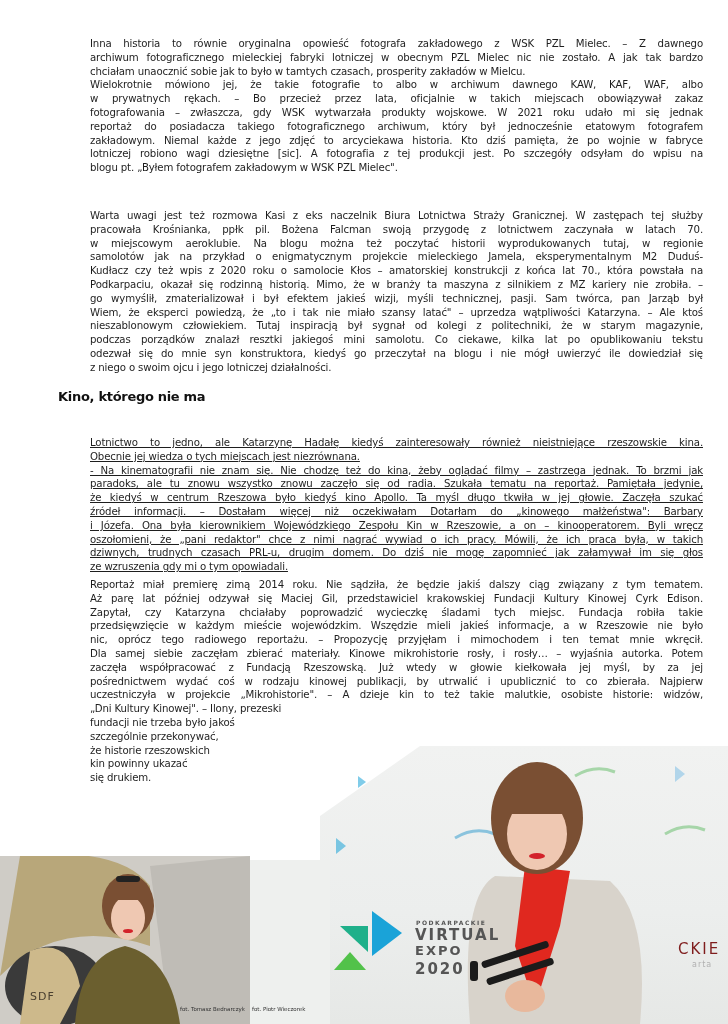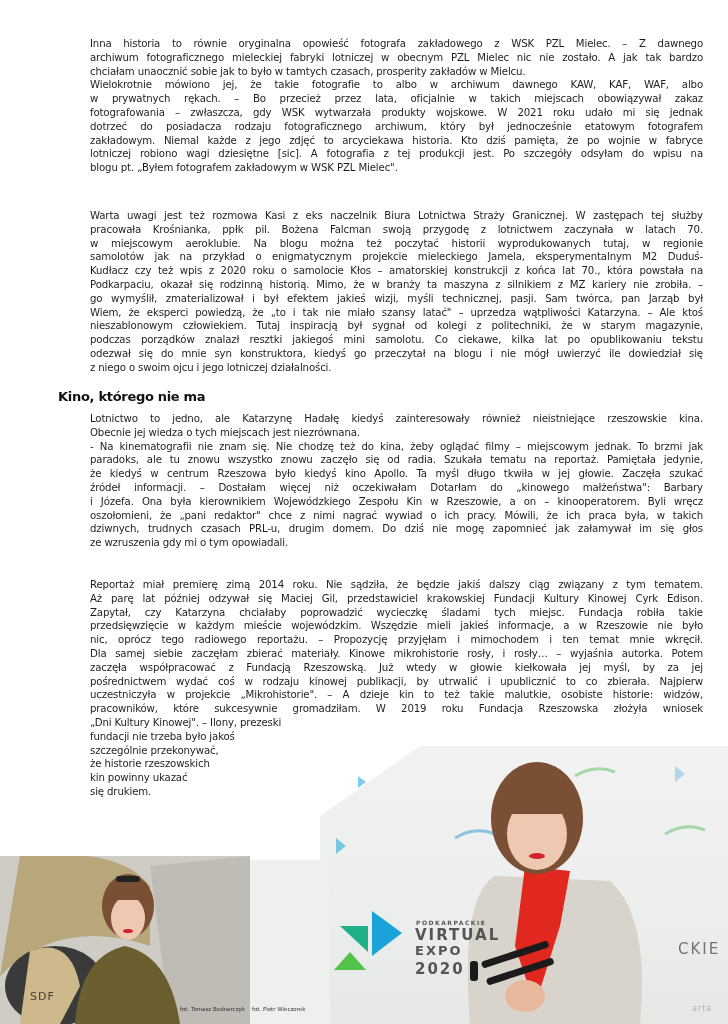--- a/index.html
+++ b/index.html
@@ -27,21 +27,21 @@
 </head>
 <body>
 
 <div class="text" style="top:37px;" id="p1">
     <span class="line">Inna historia to równie oryginalna opowieść fotografa zakładowego z WSK PZL Mielec. – Z dawnego</span>
     <span class="line">archiwum fotograficznego mieleckiej fabryki lotniczej w obecnym PZL Mielec nic nie zostało. A jak tak bardzo</span>
     <span class="line last">chciałam unaocznić sobie jak to było w tamtych czasach, prosperity zakładów w Mielcu.</span>
     <span class="line">  Wielokrotnie mówiono jej, że takie fotografie to albo w archiwum dawnego KAW, KAF, WAF, albo</span>
     <span class="line">  w prywatnych rękach. – Bo przecież przez lata, oficjalnie w takich miejscach obowiązywał zakaz</span>
     <span class="line">fotografowania – zwłaszcza, gdy WSK wytwarzała produkty wojskowe. W 2021 roku udało mi się jednak</span>
-    <span class="line">dotrzeć do posiadacza rodzaju fotograficznego archiwum, który był jednocześnie etatowym fotografem</span>
+    <span class="line">reportaż do posiadacza takiego fotograficznego archiwum, który był jednocześnie etatowym fotografem</span>
     <span class="line">zakładowym. Niemal każde z jego zdjęć to arcyciekawa historia. Kto dziś pamięta, że po wojnie w fabryce</span>
     <span class="line">lotniczej robiono wagi dziesiętne [sic]. A fotografia z tej produkcji jest. Po szczegóły odsyłam do wpisu na</span>
     <span class="line last">blogu pt. „Byłem fotografem zakładowym w WSK PZL Mielec".</span>
   </div>
 
 <div class="text" style="top:209px;" id="p2">
     <span class="line">Warta uwagi jest też rozmowa Kasi z eks naczelnik Biura Lotnictwa Straży Granicznej. W zastępach tej służby</span>
     <span class="line">pracowała Krośnianka, ppłk pil. Bożena Falcman  swoją przygodę z lotnictwem zaczynała w latach 70.</span>
     <span class="line">w miejscowym aeroklubie. Na blogu można też poczytać historii wyprodukowanych tutaj, w regionie</span>
     <span class="line">samolotów jak na przykład o enigmatycznym projekcie mieleckiego Jamela, eksperymentalnym M2 Duduś-</span>
@@ -50,44 +50,43 @@
     <span class="line">go wymyślił, zmaterializował i był efektem jakieś wizji, myśli technicznej, pasji. Sam twórca, pan Jarząb był</span>
     <span class="line">Wiem, że eksperci powiedzą, że „to i tak nie miało szansy latać" – uprzedza wątpliwości Katarzyna. – Ale ktoś</span>
     <span class="line">nieszablonowym człowiekiem. Tutaj inspiracją był sygnał od kolegi z politechniki, że w starym magazynie,</span>
     <span class="line">podczas porządków znalazł resztki jakiegoś mini samolotu. Co ciekawe, kilka lat po opublikowaniu tekstu</span>
     <span class="line">odezwał się do mnie syn konstruktora, kiedyś go przeczytał na blogu i nie mógł uwierzyć ile dowiedział się</span>
     <span class="line last"> z niego o swoim ojcu i jego lotniczej działalności.</span>
   </div>
 
 <div class="heading">Kino, którego nie ma</div>
 
-<div class="text" style="top:412px;" id="p3">
+<div class="text" style="top:436px;text-decoration:underline;" id="p3">
     <span class="line">Lotnictwo to jedno, ale Katarzynę Hadałę kiedyś zainteresowały również nieistniejące rzeszowskie kina.</span>
     <span class="line last">Obecnie jej wiedza o tych miejscach jest niezrównana.</span>
-    <span class="line">- Na kinematografii nie znam się. Nie chodzę też do kina, żeby oglądać filmy – miejscowym jednak. To brzmi jak</span>
+    <span class="line">- Na kinematografii nie znam się. Nie chodzę też do kina, żeby oglądać filmy – zastrzega jednak. To brzmi jak</span>
     <span class="line">paradoks, ale tu znowu wszystko znowu zaczęło się od radia. Szukała tematu na reportaż. Pamiętała jedynie,</span>
     <span class="line">że kiedyś w centrum Rzeszowa było kiedyś kino Apollo. Ta myśl długo tkwiła w jej głowie. Zaczęła szukać</span>
     <span class="line">źródeł informacji.  – Dostałam więcej niż oczekiwałam Dotarłam do „kinowego małżeństwa": Barbary</span>
     <span class="line">i Józefa. Ona była kierownikiem Wojewódzkiego Zespołu Kin w Rzeszowie, a on – kinooperatorem. Byli wręcz</span>
     <span class="line">oszołomieni, że „pani redaktor" chce z nimi nagrać wywiad o ich pracy. Mówili, że ich praca była, w takich</span>
     <span class="line">dziwnych, trudnych czasach PRL-u, drugim domem. Do dziś nie mogę zapomnieć jak załamywał im się głos</span>
     <span class="line last">ze wzruszenia gdy mi o tym opowiadali.</span>
   </div>
 
 <div class="text" style="top:578px;" id="p4">
     <span class="line">Reportaż miał premierę zimą 2014 roku. Nie sądziła, że będzie jakiś dalszy ciąg związany z tym tematem.</span>
     <span class="line">Aż parę lat później odzywał się Maciej Gil, przedstawiciel krakowskiej Fundacji Kultury Kinowej Cyrk Edison.</span>
     <span class="line">Zapytał, czy Katarzyna chciałaby poprowadzić wycieczkę śladami tych miejsc. Fundacja robiła takie</span>
     <span class="line">przedsięwzięcie w każdym mieście wojewódzkim. Wszędzie mieli jakieś informacje, a w Rzeszowie nie było</span>
     <span class="line">nic, oprócz tego radiowego reportażu. –  Propozycję przyjęłam i mimochodem i ten temat mnie wkręcił.</span>
     <span class="line">Dla samej siebie zaczęłam zbierać materiały. Kinowe mikrohistorie rosły, i rosły…  – wyjaśnia autorka. Potem</span>
     <span class="line">zaczęła współpracować z Fundacją Rzeszowską. Już wtedy w głowie kiełkowała jej myśl, by za jej</span>
     <span class="line">pośrednictwem wydać coś w rodzaju kinowej publikacji, by utrwalić i upublicznić to co zbierała.  Najpierw</span>
     <span class="line">uczestniczyła w projekcie „Mikrohistorie".  – A dzieje kin to też takie malutkie, osobiste historie: widzów,</span>
-    <span class="line">pracowników, które sukcesywnie gromadziłam.  W 2019 roku Fundacja Rzeszowska złożyła wniosek</span>
     <span class="line last">„Dni Kultury Kinowej". – Ilony, prezeski</span>
     <span class="line last">fundacji nie trzeba było jakoś</span>
     <span class="line last">szczególnie przekonywać,</span>
     <span class="line last">że historie rzeszowskich</span>
     <span class="line last">kin powinny ukazać</span>
     <span class="line last">się drukiem.</span>
   </div>
 
 <div class="photo-right">
   <div class="bg"></div>
@@ -117,22 +116,22 @@
       <rect x="160" y="205" width="70" height="7" rx="3" transform="rotate(-18 195 208)"></rect>
       <rect x="165" y="222" width="70" height="7" rx="3" transform="rotate(-18 200 225)"></rect>
       <rect x="150" y="215" width="8" height="20" rx="3"></rect>
     </g>
     <ellipse cx="205" cy="250" rx="20" ry="16" fill="#e8b89c"></ellipse>
   </svg>
   <div class="expo-text" style="left:96px; top:173px; font-size:6px; letter-spacing:1.5px;">PODKARPACKIE</div>
   <div class="expo-text" style="left:95px; top:180px; font-size:15px;">VIRTUAL</div>
   <div class="expo-text" style="left:95px; top:197px; font-size:13px;">EXPO</div>
   <div class="expo-text" style="left:95px; top:214px; font-size:15px;">2020</div>
-  <div class="expo-text" style="left:358px; top:194px; font-size:15px; color:#737373; font-weight:normal;">CKIE</div>
-  <div class="expo-text" style="left:372px; top:214px; font-size:8px; color:#b0b0b0; font-weight:normal; letter-spacing:1px;margin-top:44px;">arta</div>
+  <div class="expo-text" style="left:358px; top:194px; font-size:15px; color:#7f1d1d; font-weight:normal;">CKIE</div>
+  <div class="expo-text" style="left:372px; top:214px; font-size:8px; color:#b0b0b0; font-weight:normal; letter-spacing:1px;">arta</div>
 </div>
 
 <div class="photo-mid"></div>
 
 <div class="photo-left">
   <svg width="250" height="168" viewBox="0 0 250 168">
     <rect x="0" y="0" width="250" height="168" fill="#cfccc6"></rect>
     <path d="M20 0 Q120 -10 150 30 L150 90 Q60 60 0 120 Z" fill="#b8a77a"></path>
     <path d="M150 10 L250 0 L250 168 L170 168 Z" fill="#bfbcb6"></path>
     <ellipse cx="55" cy="130" rx="50" ry="40" fill="#3a3a3a"></ellipse>

